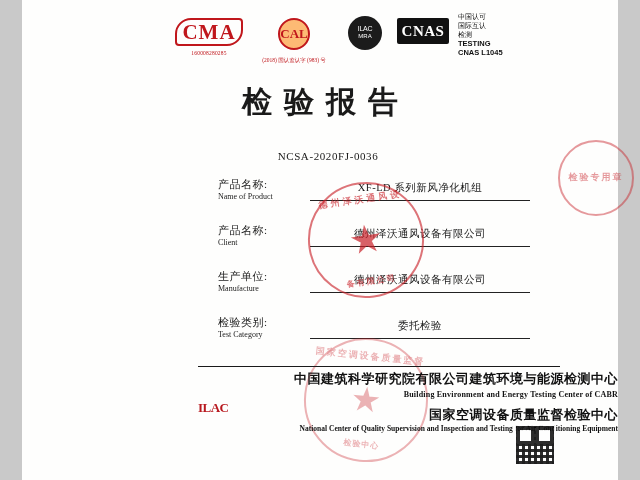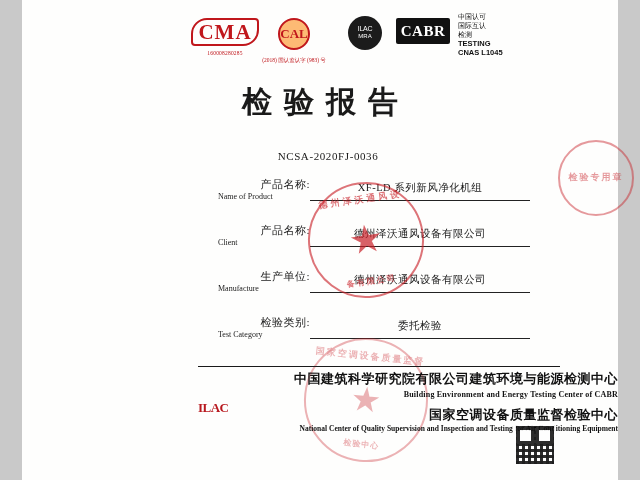--- a/index.html
+++ b/index.html
@@ -44,21 +44,21 @@
     position: absolute;
     left: 148px;
     top: 12px;
     width: 320px;
     height: 58px;
   }
   .logo-block {
     position: absolute;
     text-align: center;
   }
-  .mark-ma { left: 16px; top: 6px; width: 78px; }
+  .mark-ma { left: 0px; top: 6px; width: 78px; }
   .mark-cal { left: 84px; top: 6px; width: 80px; }
   .mark-ilac { left: 170px; top: 4px; width: 50px; }
   .mark-cnas { left: 222px; top: 6px; width: 62px; }
   .mark-text { left: 288px; top: 0px; width: 70px; }
 
   .ma-glyph {
     font-family: "Liberation Serif", serif;
     font-weight: bold;
     font-size: 21px;
     color: #c0171c;
@@ -201,21 +201,20 @@
     left: 0;
     top: 0;
     width: 92px;
   }
   .label-cn {
     font-family: "Liberation Serif", serif;
     font-size: 11px;
     color: #1a1a1a;
     letter-spacing: 0.5px;
     line-height: 13px;
-    text-align: right;
   }
   .label-en {
     font-family: Liberation Serif, serif;
     font-size: 8px;
     color: #1a1a1a;
     line-height: 11px;
   }
   .field-value {
     position: absolute;
     left: 92px;
@@ -428,21 +427,21 @@
       </div>
 
       <div class="logo-block mark-ilac">
         <span class="ilac-circle">
           <span class="t1">ILAC</span>
           <span class="t2">MRA</span>
         </span>
       </div>
 
       <div class="logo-block mark-cnas">
-        <span class="cnas-badge">CABR</span>
+        <span class="cnas-badge">CNAS</span>
       </div>
 
       <div class="logo-block mark-text">
         <div>中国认可</div>
         <div>国际互认</div>
         <div>检测</div>
         <div class="en">TESTING</div>
         <div class="en">CNAS L1045</div>
       </div>
     </div>

